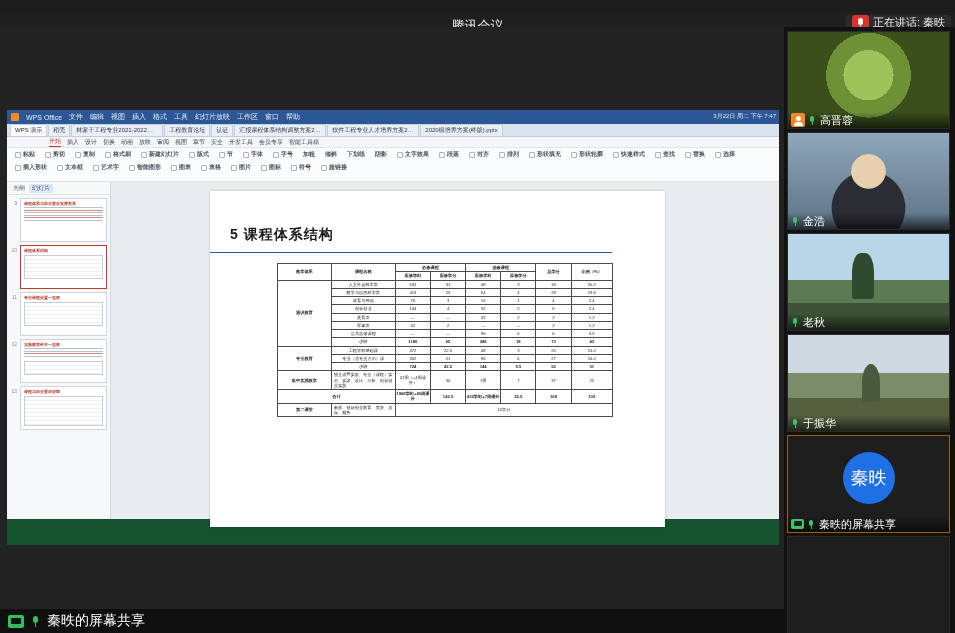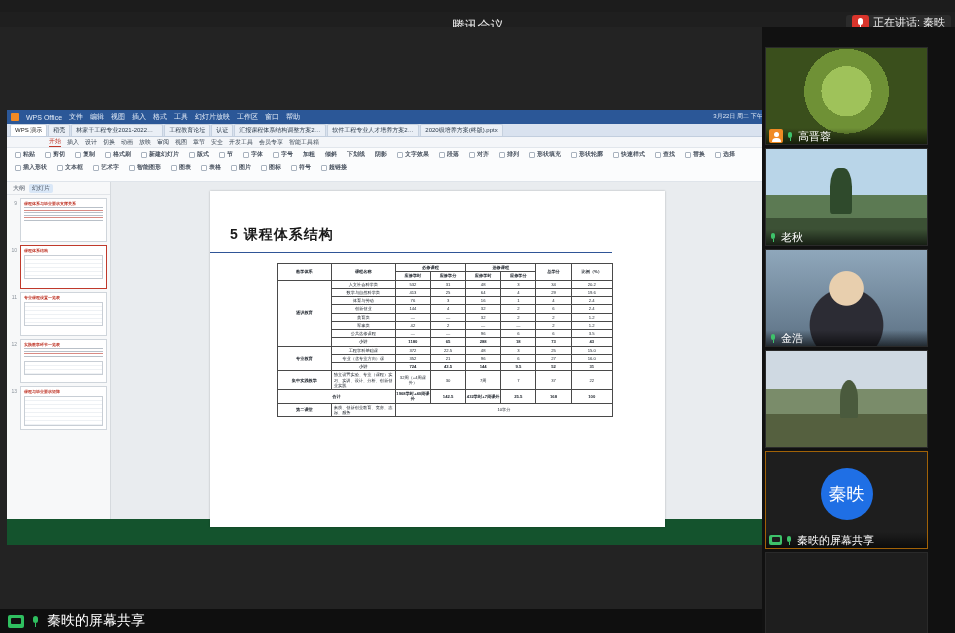--- a/index.html
+++ b/index.html
@@ -281,23 +281,23 @@
   }
   .share-banner .mic-ic::after{
     content:""; position:absolute; left:5px; top:8px;
     width:1px; height:4px; background:#2fbf5f;
   }
   .share-banner .txt { color: #fff; font-size: 14px; }
 
   
   .rail {
     position: absolute; right: 0; top: 27px;
-    width: 193px; height: 606px;
+    width: 171px; height: 606px;
     background: #111;
-    padding: 20px 3px;
+    padding: 4px 3px;
   }
   .tile {
     position: relative;
     width: 163px; height: 98px;
     background: #2a2a2a;
     margin-bottom: 3px;
     overflow: hidden;
     border: 1px solid transparent;
   }
   .tile.active { border: 1px solid #a16207; }
@@ -835,37 +835,41 @@
     <div class="tile">
       <div class="photo ph-leaf"></div>
       <div class="namebar">
         <span class="ic-user"></span>
         <span class="ic-mic"></span>
         <span class="nm">高晋蓉</span>
       </div>
     </div>
 
     <div class="tile">
+      <div class="photo ph-man"></div>
+      <div class="namebar">
+        <span class="ic-mic"></span>
+        <span class="nm">金浩</span>
+      </div>
+    </div>
+
+    <div class="tile">
       <div class="photo ph-sky"></div>
       <div class="namebar">
         <span class="ic-mic"></span>
         <span class="nm">老秋</span>
       </div>
     </div>
 
     <div class="tile">
-      <div class="photo ph-man"></div>
+      <div class="photo ph-outdoor"></div>
       <div class="namebar">
         <span class="ic-mic"></span>
-        <span class="nm">金浩</span>
-      </div>
-    </div>
-
-    <div class="tile">
-      <div class="photo ph-outdoor"></div>
+        <span class="nm">于振华</span>
+      </div>
     </div>
 
     <div class="tile active">
       <div class="photo ph-dark"></div>
       <div class="avatar-circle" style="background:#1f6fe5">秦昳</div>
       <div class="namebar">
         <span class="ic-screen"></span>
         <span class="ic-mic"></span>
         <span class="nm">秦昳的屏幕共享</span>
       </div>

